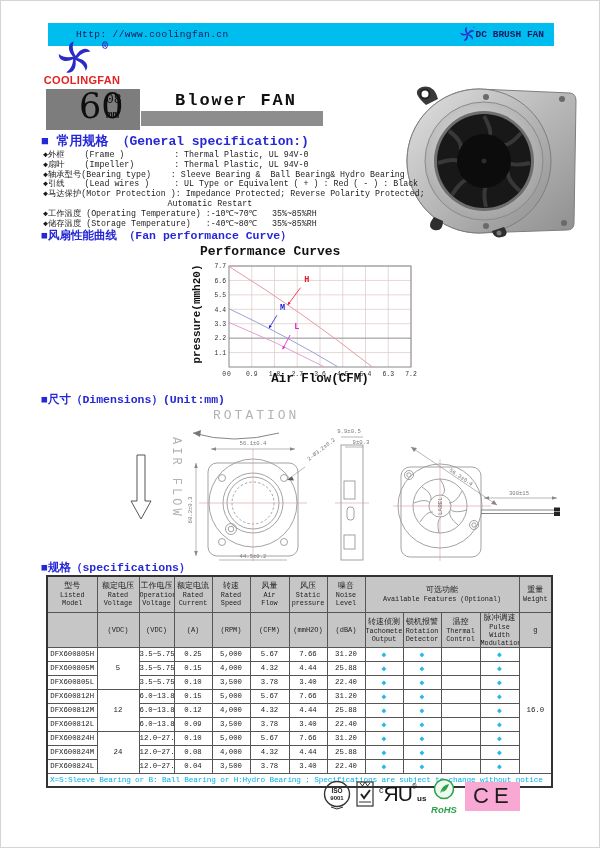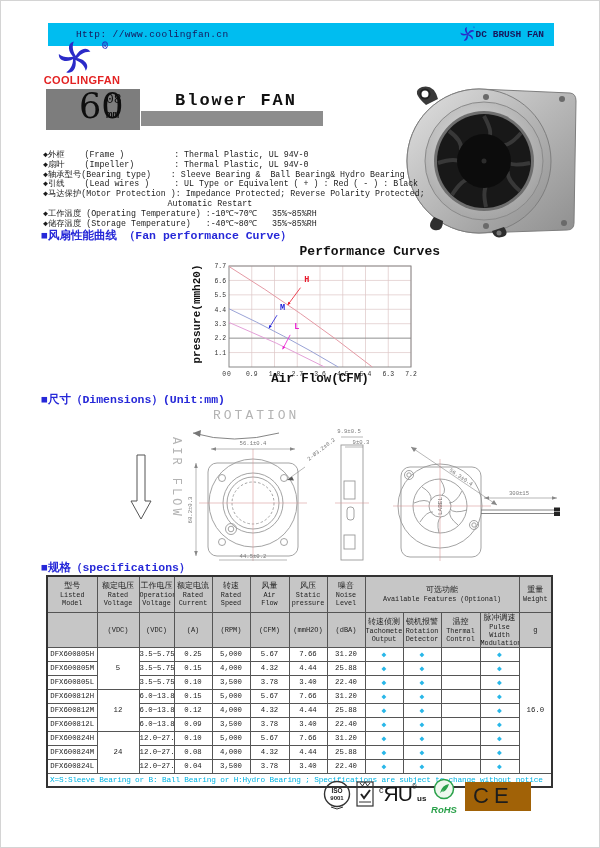--- a/index.html
+++ b/index.html
@@ -28,21 +28,21 @@
   .photo{position:absolute;left:373px;top:82px;width:222px;height:156px;}
   
   .bluehead{position:absolute;left:40px;color:#2628d8;font-weight:bold;}
   #h-general{top:131px;font-size:13px;}
   #h-curve{top:227px;font-size:11.5px;}
   #h-dims{top:391px;font-size:11.5px;}
   #h-table{top:559px;font-size:11.5px;}
   
   .spec-lines{position:absolute;left:42px;top:149px;font-size:8.3px;line-height:9.8px;color:#1c1c1c;white-space:pre;}
   
-  .chart-title{position:absolute;left:199px;top:243px;width:240px;text-align:right;font-size:13px;font-weight:bold;color:#111;}
+  .chart-title{position:absolute;left:199px;top:243px;width:240px;text-align:left;font-size:13px;font-weight:bold;color:#111;}
   .chart-ylabel{position:absolute;left:131px;top:307px;width:130px;height:12px;text-align:center;font-size:11px;
                 font-weight:bold;transform:rotate(-90deg);color:#111;}
   .chart-xlabel{position:absolute;left:239px;top:371px;width:160px;text-align:center;font-size:12.5px;font-weight:bold;color:#111;font-family:Liberation Mono, monospace;}
   #perf-svg{position:absolute;left:178px;top:240px;}
   #perf-svg .tick{font-size:6.4px;fill:#333;font-family:"Liberation Mono",monospace;}
   #perf-svg .series-label{font-size:8.5px;font-weight:bold;font-family:"Liberation Mono",monospace;}
   
   #dims-svg{position:absolute;left:40px;top:402px;}
   #dims-svg text{font-family:"Liberation Mono",monospace;}
   .dimtext{font-size:5.6px;fill:#7a7a7a;}
@@ -63,21 +63,21 @@
   .logo-iso{position:absolute;left:2px;top:2px;}
   .logo-tuv{position:absolute;left:34px;top:2px;}
   .logo-ul{position:absolute;left:58px;top:4px;width:44px;font-family:"Liberation Sans",sans-serif;color:#161616;}
   .logo-ul .c{font-size:9px;vertical-align:8px;}
   .logo-ul .ru{font-size:21px;font-weight:normal;letter-spacing:-1px;}
   .logo-ul .reg{font-size:7px;vertical-align:12px;}
   .logo-ul .us{font-size:8px;font-weight:bold;}
   .logo-rohs{position:absolute;left:108px;top:0px;width:30px;text-align:center;}
   .logo-rohs .txt{font-family:"Liberation Sans",sans-serif;font-style:italic;font-weight:bold;font-size:9.5px;color:#2aa14a;margin-top:-3px;}
   .logo-ce{position:absolute;left:144px;top:4px;font-family:"Liberation Sans",sans-serif;font-size:22px;letter-spacing:5px;
-           color:#1d1d1d;background:#a16207;padding:1px 17px 2px 8px;}
+           color:#1d1d1d;background:#f9a8d4;padding:1px 6px 2px 8px;}
 </style>
 </head>
 <body>
 
 <div class="page">
 
   <div class="topbar">
     <span class="url">Http: //www.coolingfan.cn</span>
     <span class="mini-logo">
       <svg width="16" height="18" viewBox="-36 -40 76 78">
@@ -160,20 +160,21 @@
       </g>
       <circle cx="110" cy="78" r="27" fill="#0c0c0c"></circle>
       <circle cx="110" cy="78" r="2.5" fill="#2c2c2c"></circle>
 
       <path d="M118 148 q2 8 10 6 q8 -2 2 -10 Z" fill="#2e2e2e"></path>
       <path d="M60 134 q-8 10 0 13 q9 2 9 -9 Z" fill="#2e2e2e"></path>
       <circle cx="125" cy="150" r="2.5" fill="#777"></circle>
     </svg>
   </div>
 
+  <div id="h-general" class="bluehead">■  常用规格  （General specification:)</div>
   <div id="spec-lines" class="spec-lines"><div>◆外框    (Frame )          : Thermal Plastic, UL 94V-0</div><div>◆扇叶    (Impeller)        : Thermal Plastic, UL 94V-0</div><div>◆轴承型号(Bearing type)    : Sleeve Bearing &amp;  Ball Bearing&amp; Hydro Bearing</div><div>◆引线    (Lead wires )     : UL Type or Equivalent ( + ) : Red ( - ) : Black</div><div>◆马达保护(Motor Protection ): Impedance Protected; Reverse Polarity Protected;</div><div>                         Automatic Restart</div><div>◆工作温度 (Operating Temperature) :-10℃~70℃   35%~85%RH</div><div>◆储存温度 (Storage Temperature)   :-40℃~80℃   35%~85%RH</div></div>
   <div id="h-curve" class="bluehead">■风扇性能曲线 （Fan performance Curve）</div>
 
   <div class="chart-title">Performance Curves</div>
   <div class="chart-ylabel">pressure(mmh20)</div>
   <svg id="perf-svg" width="252" height="136" viewBox="0 0 252 136">
       <text x="50" y="135" text-anchor="middle" class="tick">0</text>
       <line x1="72.75" y1="25" x2="72.75" y2="126" stroke="#dcc6c6" stroke-width="0.7"></line>
       <text x="72.75" y="135" text-anchor="middle" class="tick">0.9</text>
       <line x1="95.5" y1="25" x2="95.5" y2="126" stroke="#dcc6c6" stroke-width="0.7"></line>

